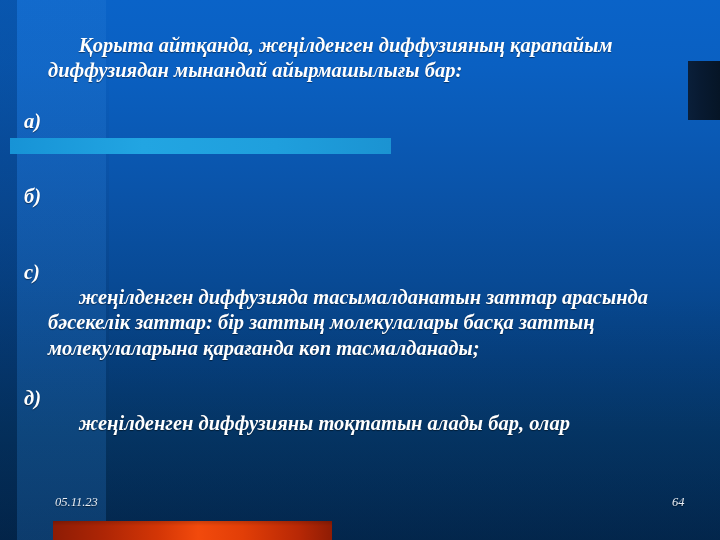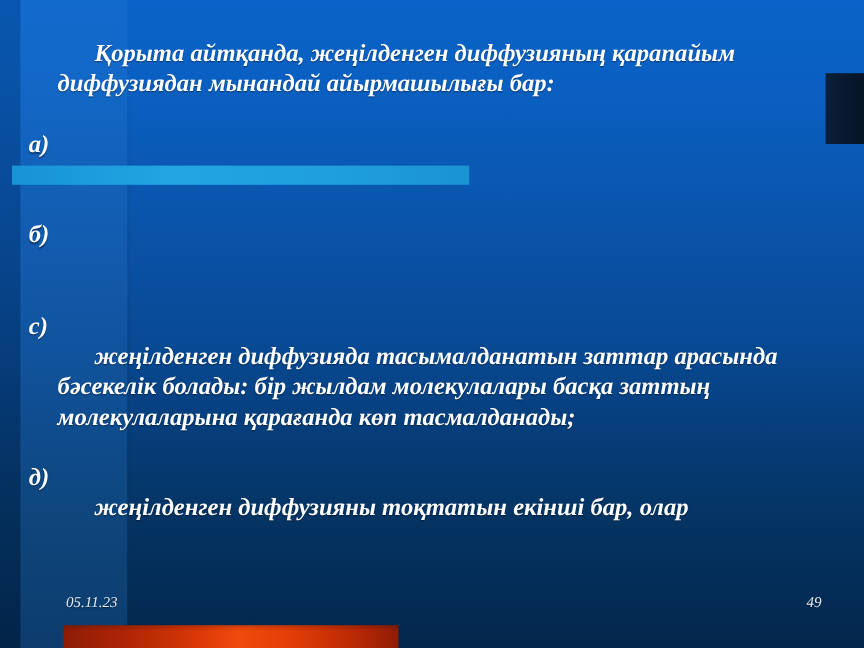--- a/index.html
+++ b/index.html
@@ -181,31 +181,31 @@
 
     <p class="para">
       <span class="marker">а)</span>
     </p>
 
     <p class="para">
       <span class="marker">б)</span>
     </p>
 
     <p class="para">
-      <span class="marker">с)</span><span>жеңілденген диффузияда тасымалданатын заттар арасында бәсекелік болады: бір жылдам молекулалары басқа заттың молекулаларына қарағанда көп тасмалданады;</span>
-    </p>
-
-    <p class="para">
-      <span class="marker">д)</span><span>жеңілденген диффузияны тоқтатын екінші бар, олар</span>
+      <span class="marker">с)</span><span>жеңілденген диффузияда тасымалданатын заттар арасында бәсекелік заттар: бір заттың молекулалары басқа заттың молекулаларына қарағанда көп тасмалданады;</span>
+    </p>
+
+    <p class="para">
+      <span class="marker">д)</span><span>жеңілденген диффузияны тоқтатын алады бар, олар</span>
     </p>
 
     <p class="para">
       <span class="marker"></span>
     </p>
 
   </div>
 
   <div class="footer-date">05.11.23</div>
-  <div class="footer-page">49</div>
+  <div class="footer-page">64</div>
 
   <div class="accent-bar"></div>
 
 </div>
 
 </body></html>

